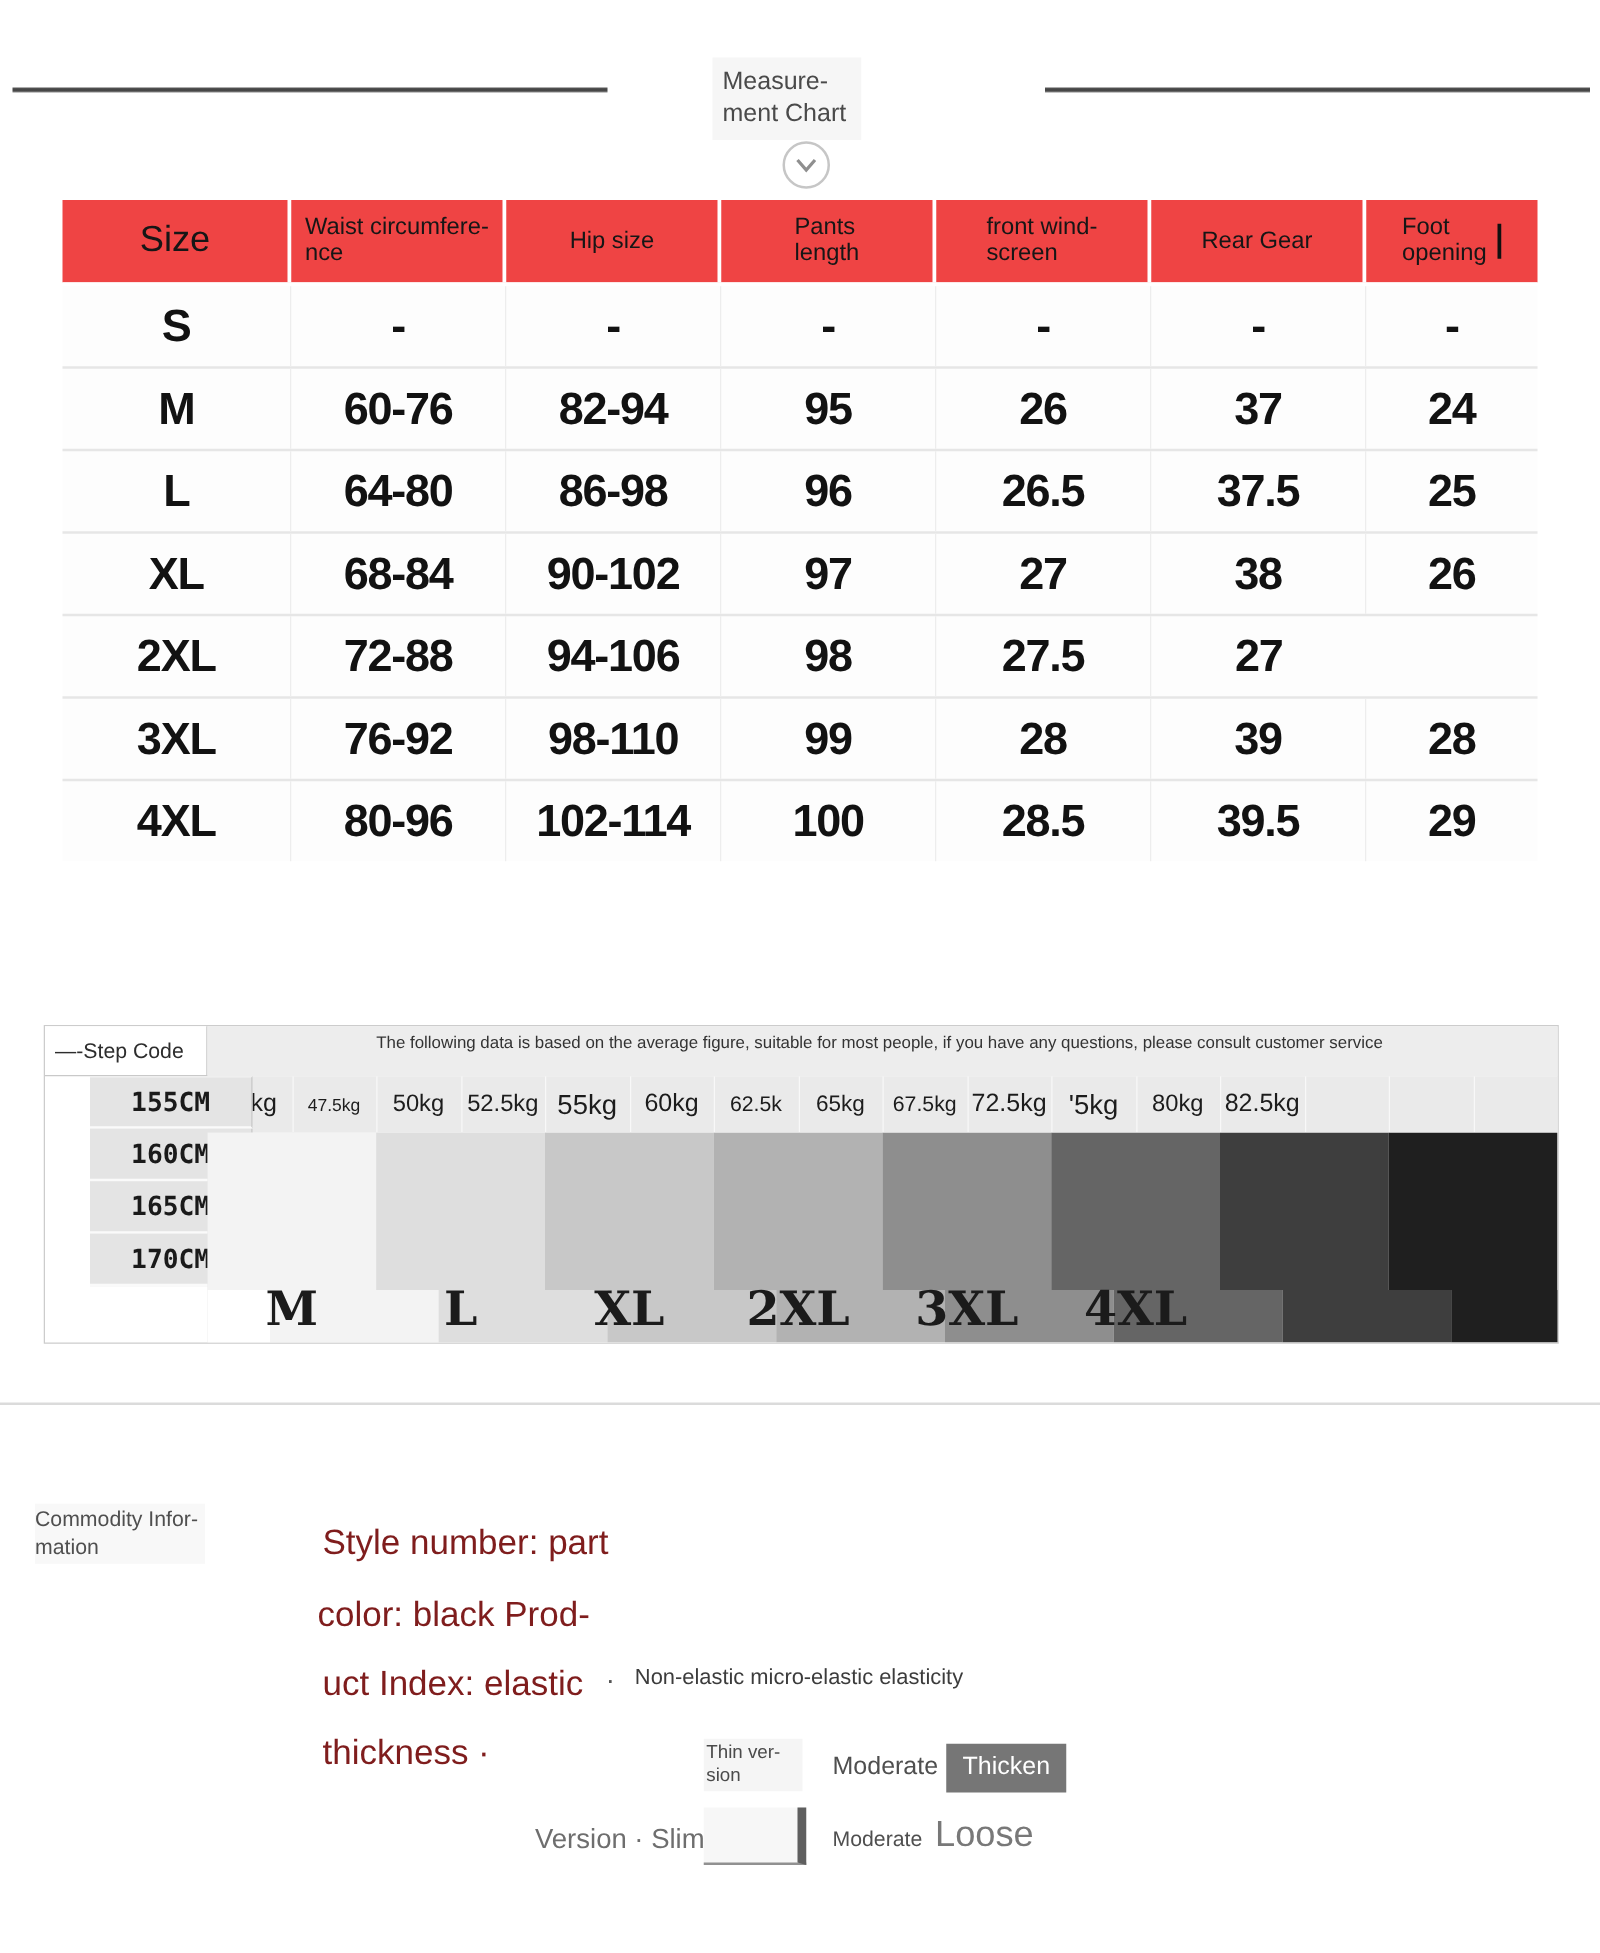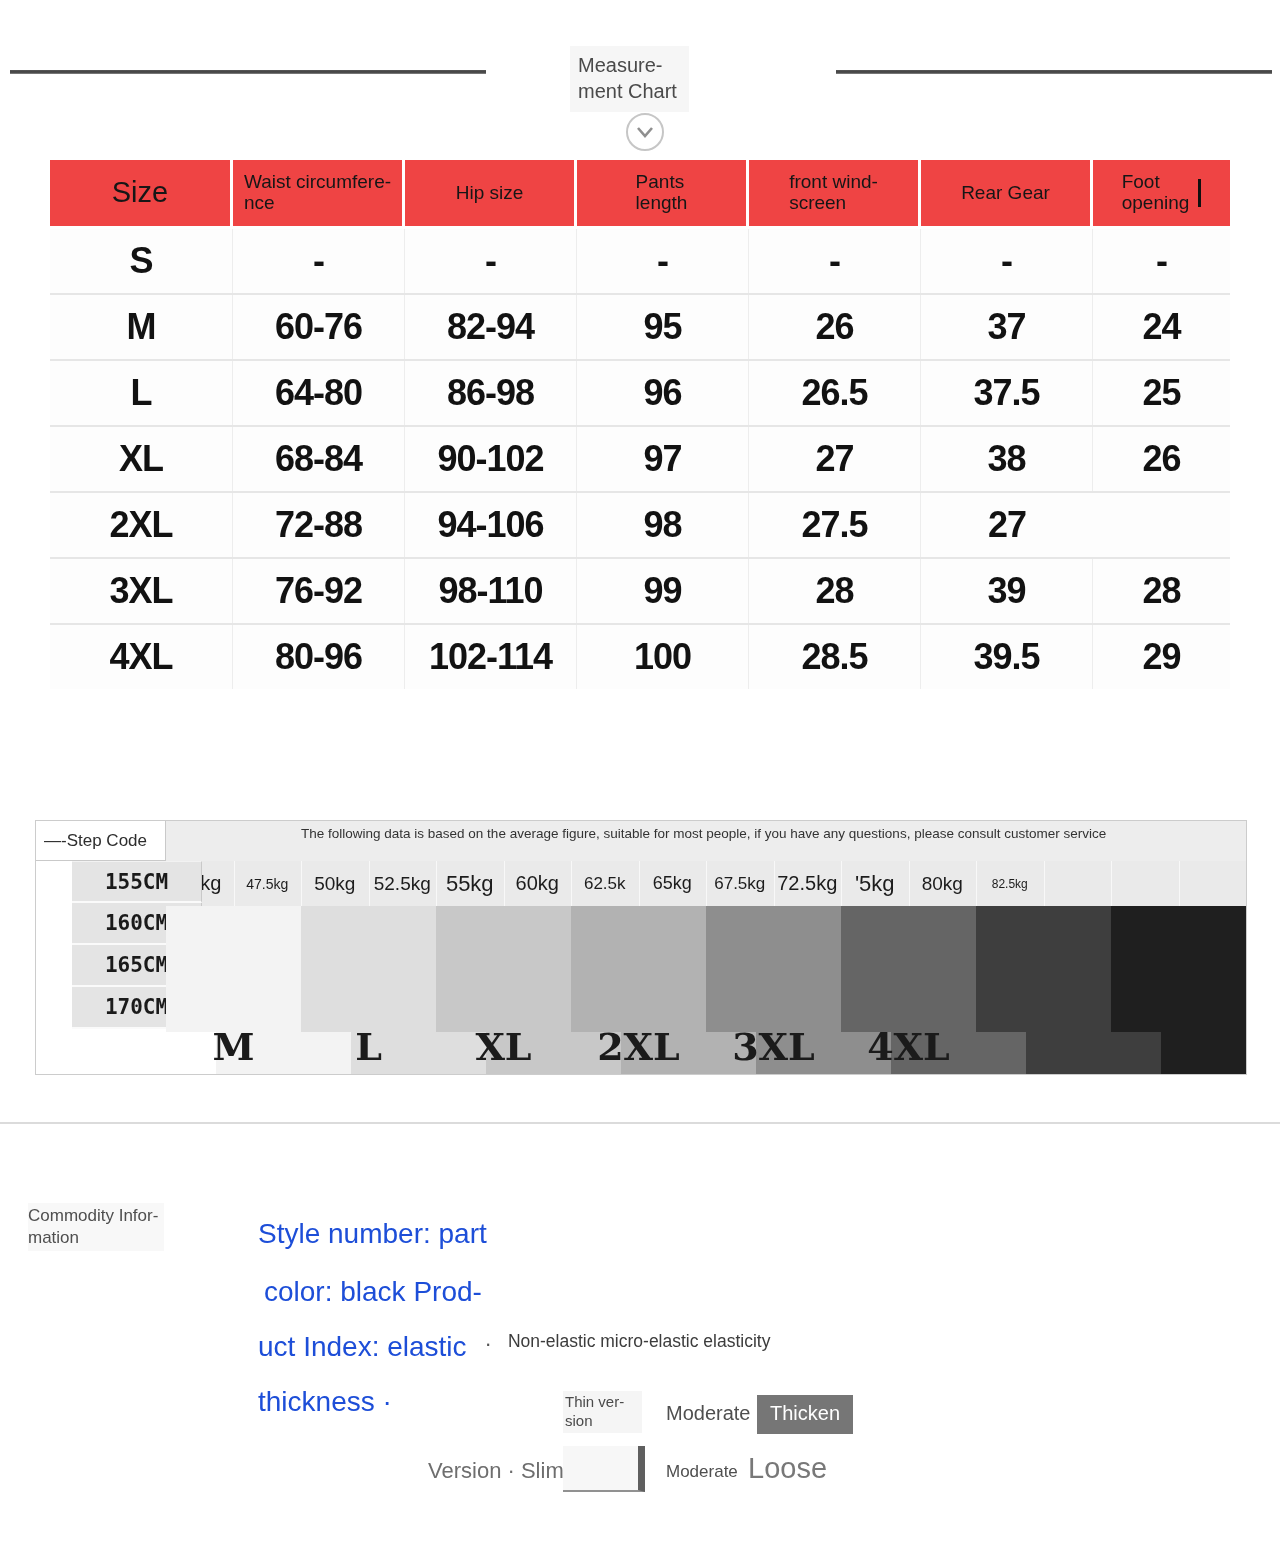--- a/index.html
+++ b/index.html
@@ -60,23 +60,23 @@
   #band-white{position:absolute;top:126px;left:0;width:50px;height:42px;background:#ffffff;}
   .band-label{position:absolute;top:118px;width:135px;text-align:center;
               font-family:"DejaVu Serif",serif;font-weight:700;font-size:38px;color:#1b1b1b;}
 
   
   #divider{left:0;top:1122px;width:1280px;height:2px;background:#dbdbdb;}
 
   
   #commodity-label{left:28px;top:1203px;font-size:17px;line-height:1.3;color:#4f4f4f;
                    background:#f8f8f8;padding:2px 6px 2px 0;}
-  .info-line{font-size:28px;color:#1d4ed8;}
+  .info-line{font-size:28px;color:#7f1d1d;}
   #info-line1{left:258px;top:1218px;}
-  #info-line2{left:264px;top:1276px;}
+  #info-line2{left:254px;top:1276px;}
   #info-line3{left:258px;top:1331px;display:flex;align-items:flex-start;}
   #elastic-bullet{font-size:22px;color:#555;margin:0 16px 0 18px;}
   #elastic-options{font-size:17.5px;color:#3c3c3c;}
   #thickness-label{left:258px;top:1386px;}
   #thin-option{left:563px;top:1391px;font-size:15px;line-height:1.25;color:#4a4a4a;
                background:#f5f5f5;padding:2px 18px 2px 2px;}
   #moderate-option{left:666px;top:1402px;font-size:20px;color:#4f4f4f;}
   #thicken-chip{left:757px;top:1395px;background:#767676;color:#ffffff;
                 font-size:20px;padding:7px 13px 9px 13px;}
   #version-label{left:428px;top:1458px;font-size:22px;color:#6e6e6e;}
@@ -221,21 +221,21 @@
         <div class="sc-wlabel" style="left: 135px; width: 67.5px; font-size: 19px;">50kg</div>
         <div class="sc-wlabel" style="left: 202.5px; width: 67.5px; font-size: 19px;">52.5kg</div>
         <div class="sc-wlabel" style="left: 270px; width: 67.5px; font-size: 22px;">55kg</div>
         <div class="sc-wlabel" style="left: 337.5px; width: 67.5px; font-size: 20px;">60kg</div>
         <div class="sc-wlabel" style="left: 405px; width: 67.5px; font-size: 17px;">62.5k</div>
         <div class="sc-wlabel" style="left: 472.5px; width: 67.5px; font-size: 18px;">65kg</div>
         <div class="sc-wlabel" style="left: 540px; width: 67.5px; font-size: 17px;">67.5kg</div>
         <div class="sc-wlabel" style="left: 607.5px; width: 67.5px; font-size: 20px;">72.5kg</div>
         <div class="sc-wlabel" style="left: 675px; width: 67.5px; font-size: 22px;">'5kg</div>
         <div class="sc-wlabel" style="left: 742.5px; width: 67.5px; font-size: 19px;">80kg</div>
-        <div class="sc-wlabel" style="left: 810px; width: 67.5px; font-size: 12px;">82.5kg</div>
+        <div class="sc-wlabel" style="left: 810px; width: 67.5px; font-size: 20px;">82.5kg</div>
       </div>
     <div class="abs" id="sc-hcol">
         <div class="sc-hcell">155CM</div>
         <div class="sc-hcell">160CM</div>
         <div class="sc-hcell">165CM</div>
         <div class="sc-hcell">170CM</div>
       </div>
     <div class="abs" id="sc-bands">
         <div class="band" style="left: 0px; background: rgb(243, 243, 243);"></div>
         <div class="band-b" style="left: 50px; background: rgb(243, 243, 243);"></div>

